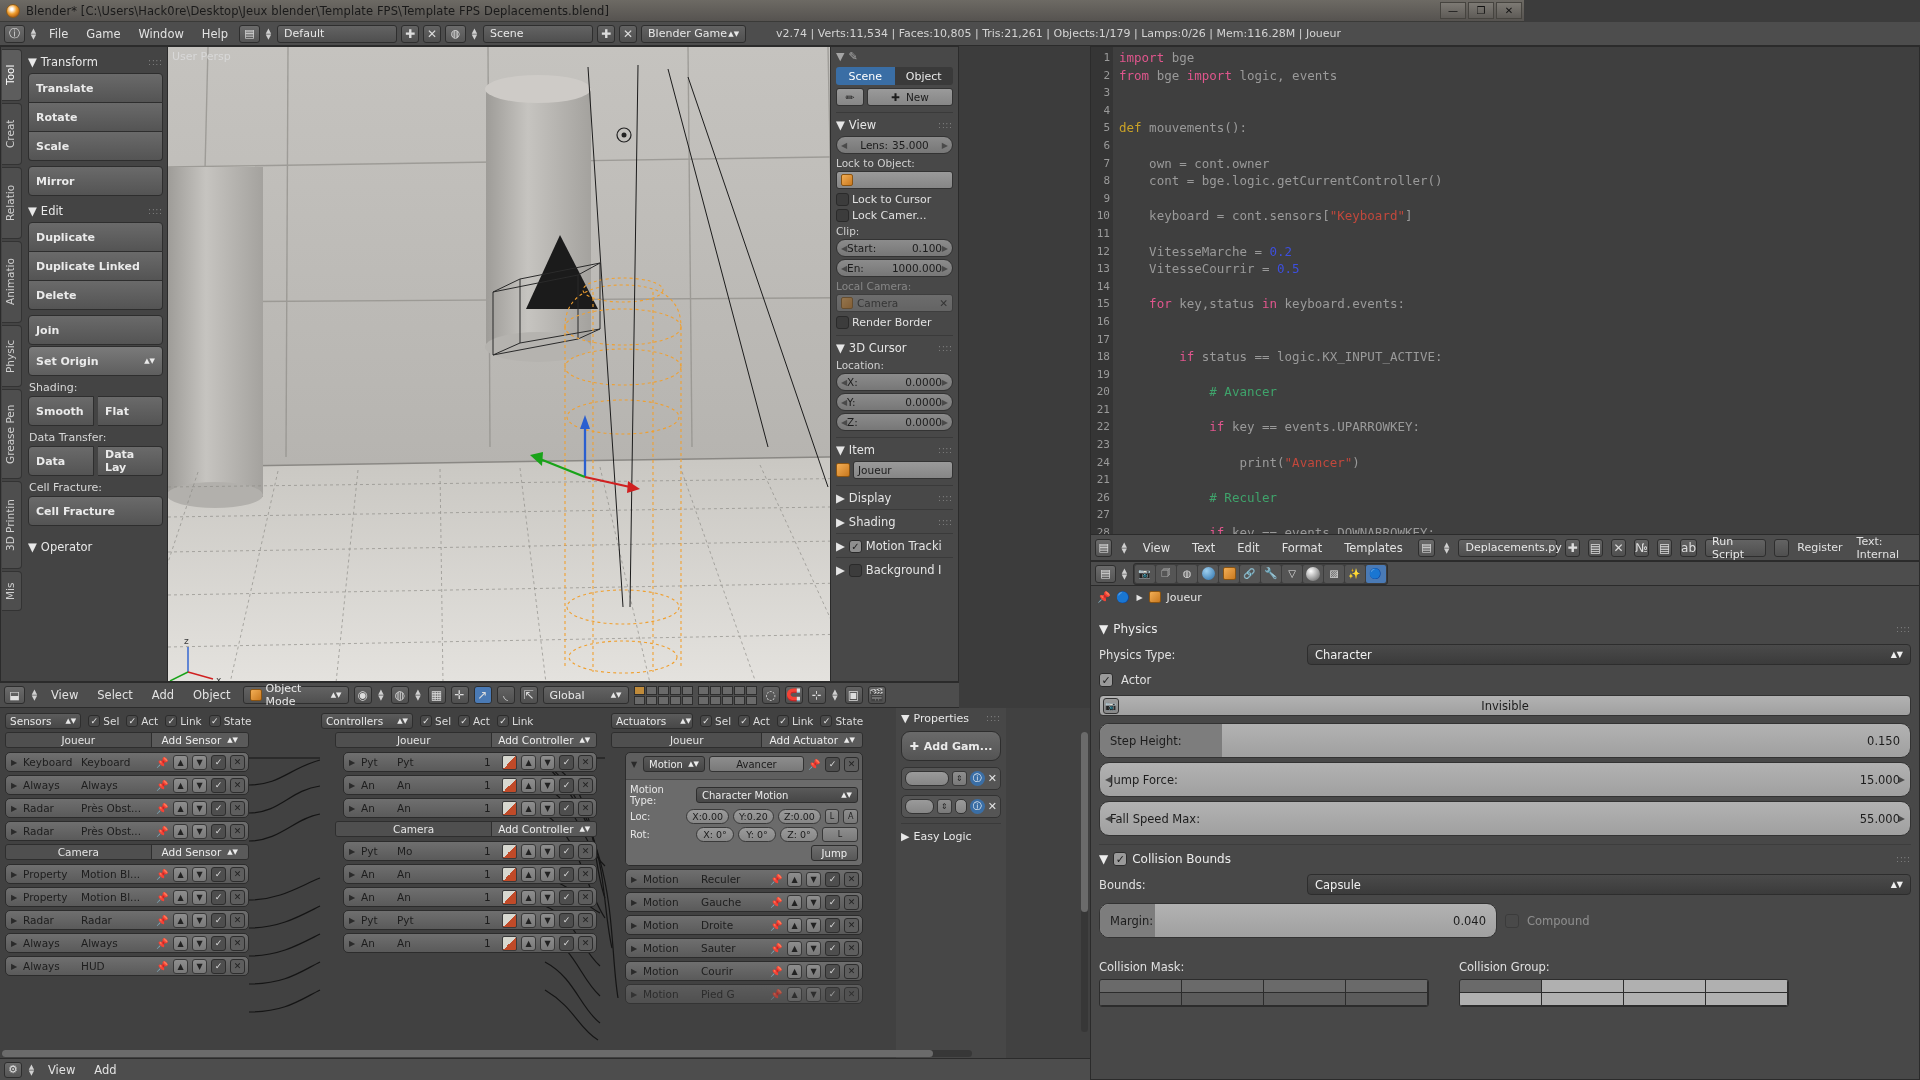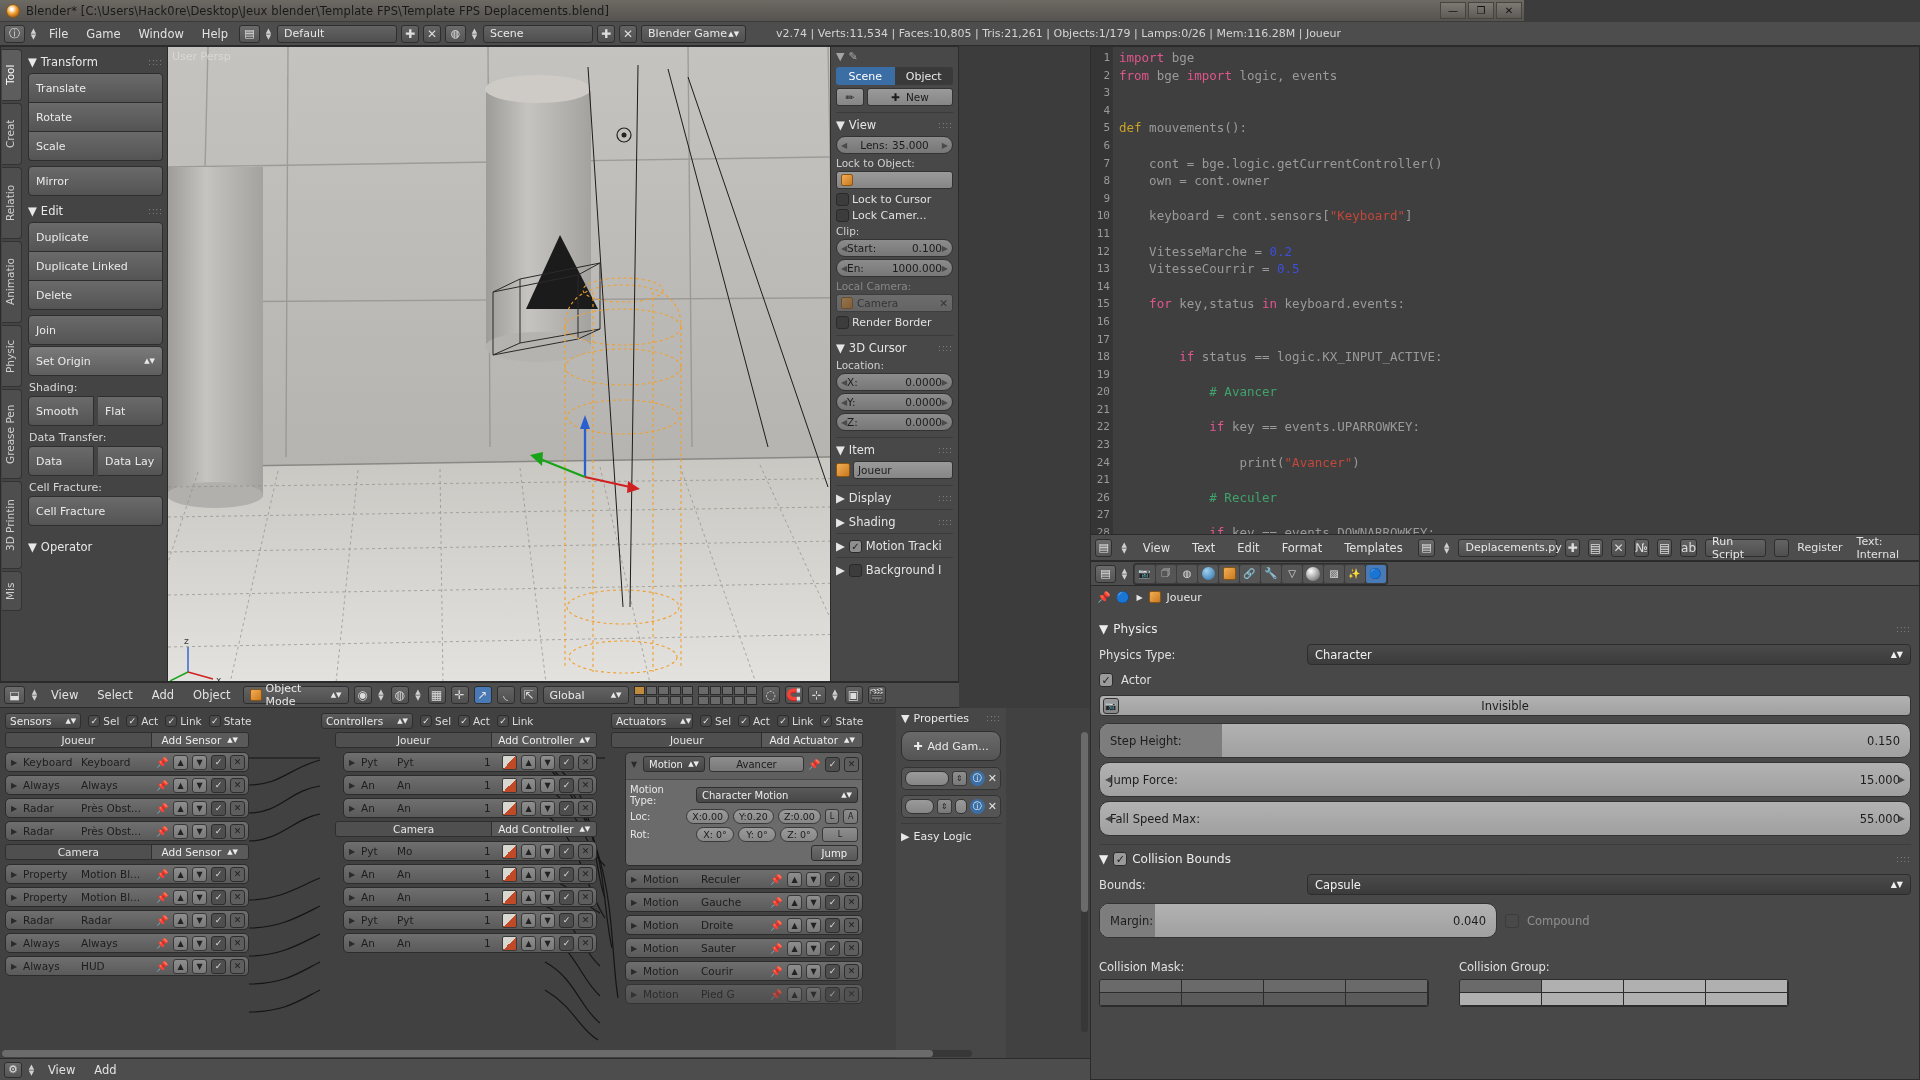--- a/index.html
+++ b/index.html
@@ -45,21 +45,21 @@
   
   .toolshelf { position:absolute; left:0; top:0; width:167px; height:636px; background:#444; border-right:1px solid #2b2b2b;}
   .tabcol { position:absolute; left:0; top:0; width:22px; height:636px; }
   .vtab { position:relative; width:20px; margin:2px 0 0 1px; background:#4e4e4e; border:1px solid #333;
     border-right:none; border-radius:4px 0 0 4px; color:#cfcfcf; font-size:10.5px;
     writing-mode:vertical-rl; transform:rotate(180deg); padding:7px 2px; text-align:center; }
   .vtab.active { background:#5d5d5d; color:#fff; }
   .panelcol { position:absolute; left:22px; top:0; width:145px; padding:4px 5px 0 5px; }
   .ptitle { display:flex; align-items:center; gap:4px; font-size:11.5px; color:#e8e8e8; margin:4px 0 4px 0;}
   .tbtn { height:19px; background:linear-gradient(#6a6a6a,#545454); border:1px solid #2e2e2e;
-    border-radius:4px; display:flex; align-items:center; padding:14px 7px; font-size:11px; color:#eaeaea; margin-bottom:1px;}
+    border-radius:4px; display:flex; align-items:center; padding:14px 7px; font-size:11px; color:#eaeaea; margin-bottom:1px;font-weight:bold;}
   .tbtn.grouptop { border-radius:4px 4px 0 0; margin-bottom:0; }
   .tbtn.groupmid { border-radius:0; margin-bottom:0; border-top:none;}
   .tbtn.groupbot { border-radius:0 0 4px 4px; border-top:none; margin-bottom:5px;}
   .tbtn.sel { background:linear-gradient(#7a7a7a,#5e5e5e); }
   .tlabel { font-size:11px; color:#d8d8d8; margin:5px 0 2px 1px; }
   .trow { display:flex; gap:4px; margin-bottom:5px; }
   .trow .tbtn { flex:1; margin:0; border-radius:0; }
   .trow .tbtn:first-child { border-radius:4px 0 0 4px; }
   .trow .tbtn:last-child { border-radius:0 4px 4px 0; border-left:none; }
   .dots { margin-left:auto; font-size:8px; color:#888; letter-spacing:1px;}
@@ -1085,22 +1085,22 @@
           <div>27</div>
           <div>28</div>
         </div>
       <div class="code" id="code">
           <div><span class="kw">import</span><span class="pn"> bge</span></div>
           <div><span class="kw">from</span><span class="pn"> bge </span><span class="kw">import</span><span class="pn"> logic, events</span></div>
           <div>&nbsp;</div>
           <div>&nbsp;</div>
           <div><span class="kw2">def</span><span class="pn"> mouvements():</span></div>
           <div>&nbsp;</div>
+          <div><span class="pn">    own = cont.owner</span></div>
           <div><span class="pn">    cont = bge.logic.getCurrentController()</span></div>
-          <div><span class="pn">    own = cont.owner</span></div>
           <div>&nbsp;</div>
           <div><span class="pn">    keyboard = cont.sensors[</span><span class="str">"Keyboard"</span><span class="pn">]</span></div>
           <div>&nbsp;</div>
           <div><span class="pn">    VitesseMarche = </span><span class="num">0.2</span></div>
           <div><span class="pn">    VitesseCourrir = </span><span class="num">0.5</span></div>
           <div>&nbsp;</div>
           <div><span class="pn">    </span><span class="kw">for</span><span class="pn"> key,status </span><span class="kw">in</span><span class="pn"> keyboard.events:</span></div>
           <div>&nbsp;</div>
           <div>&nbsp;</div>
           <div><span class="pn">        </span><span class="kw">if</span><span class="pn"> status == logic.KX_INPUT_ACTIVE:</span></div>

